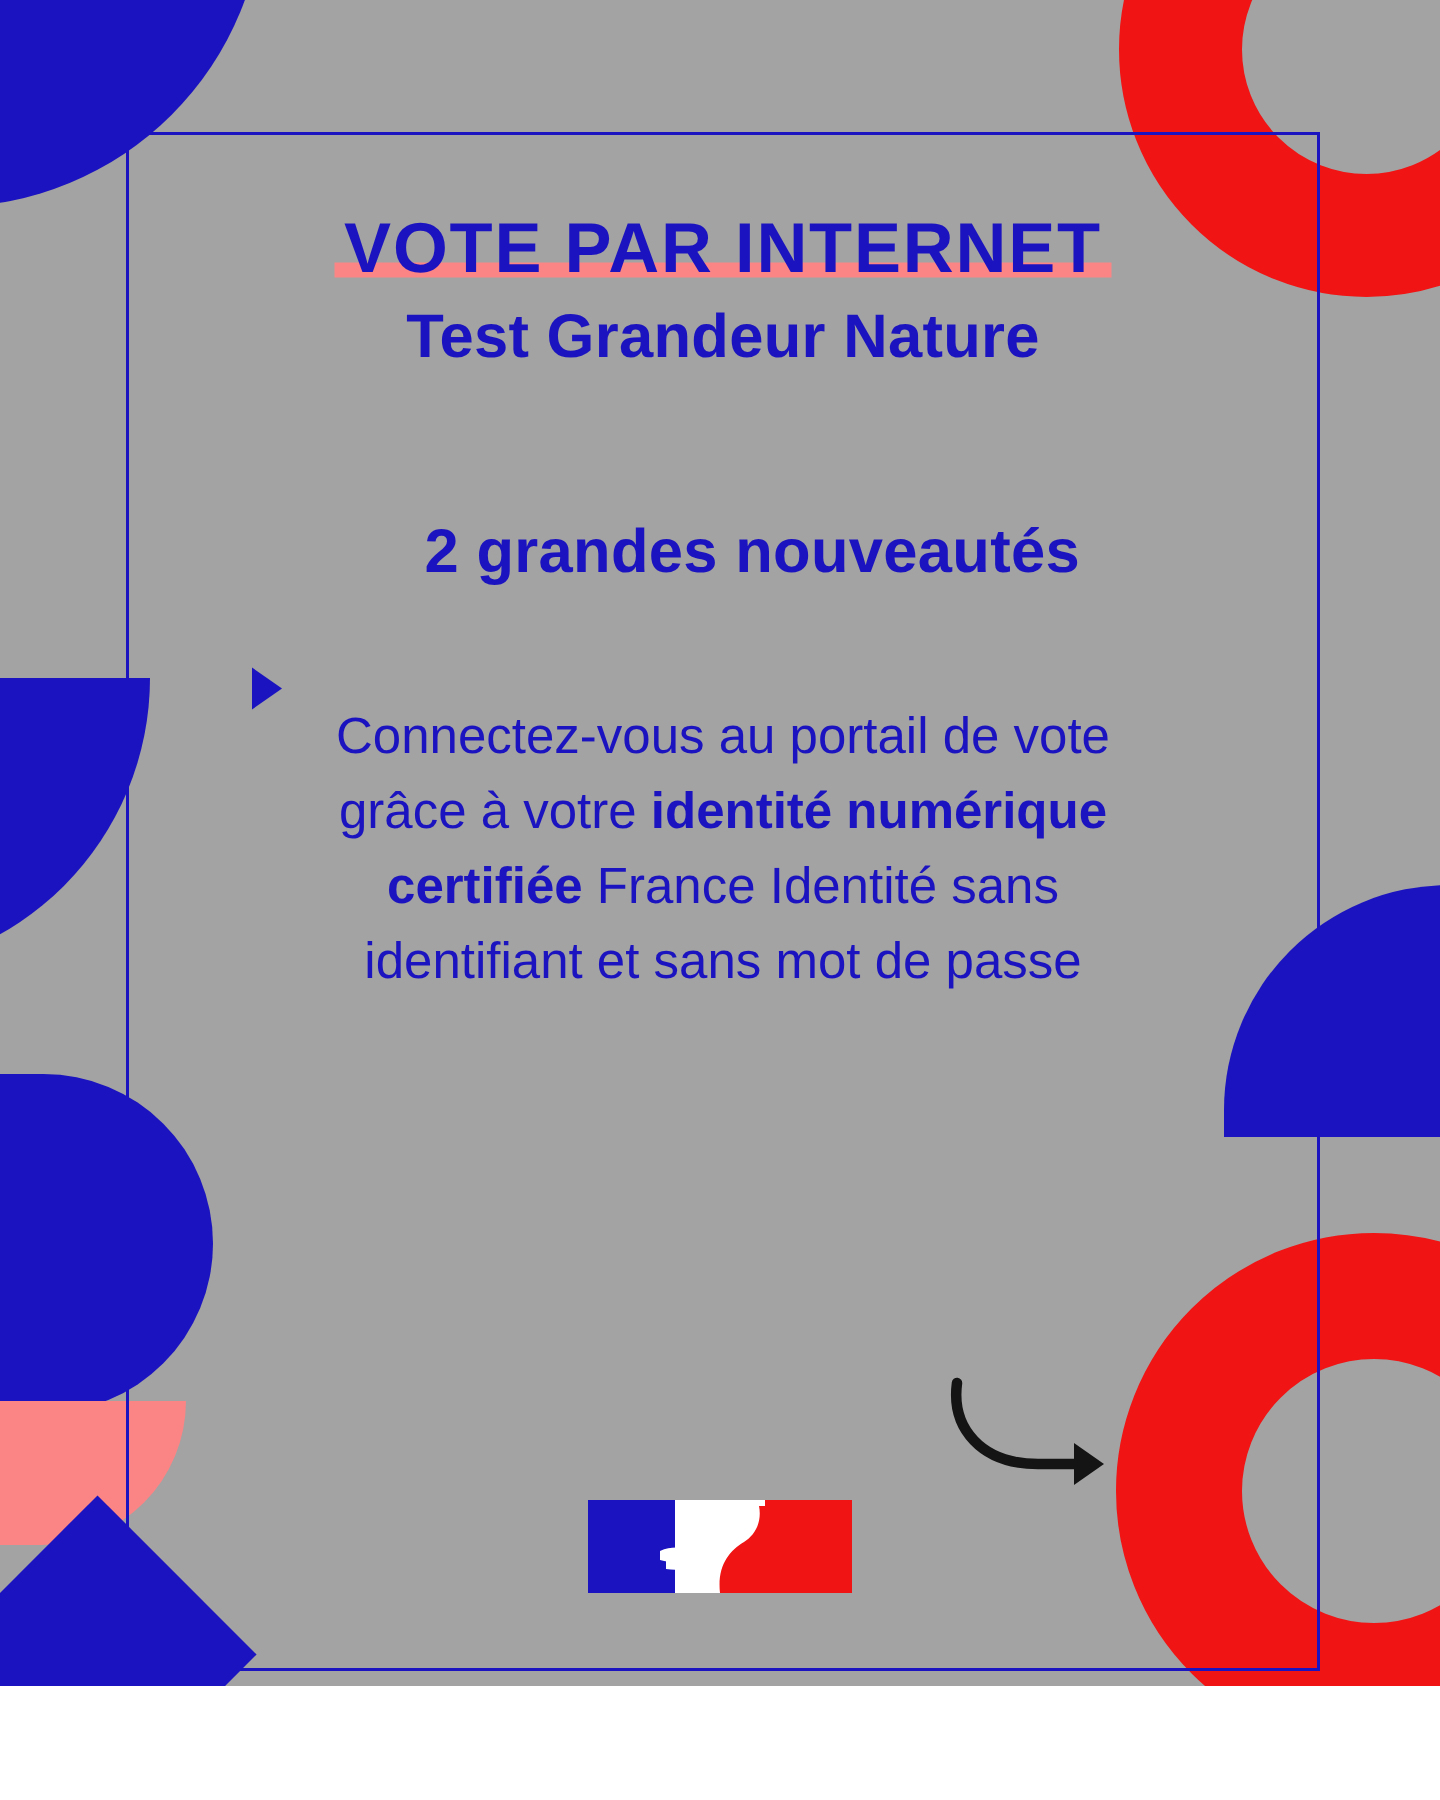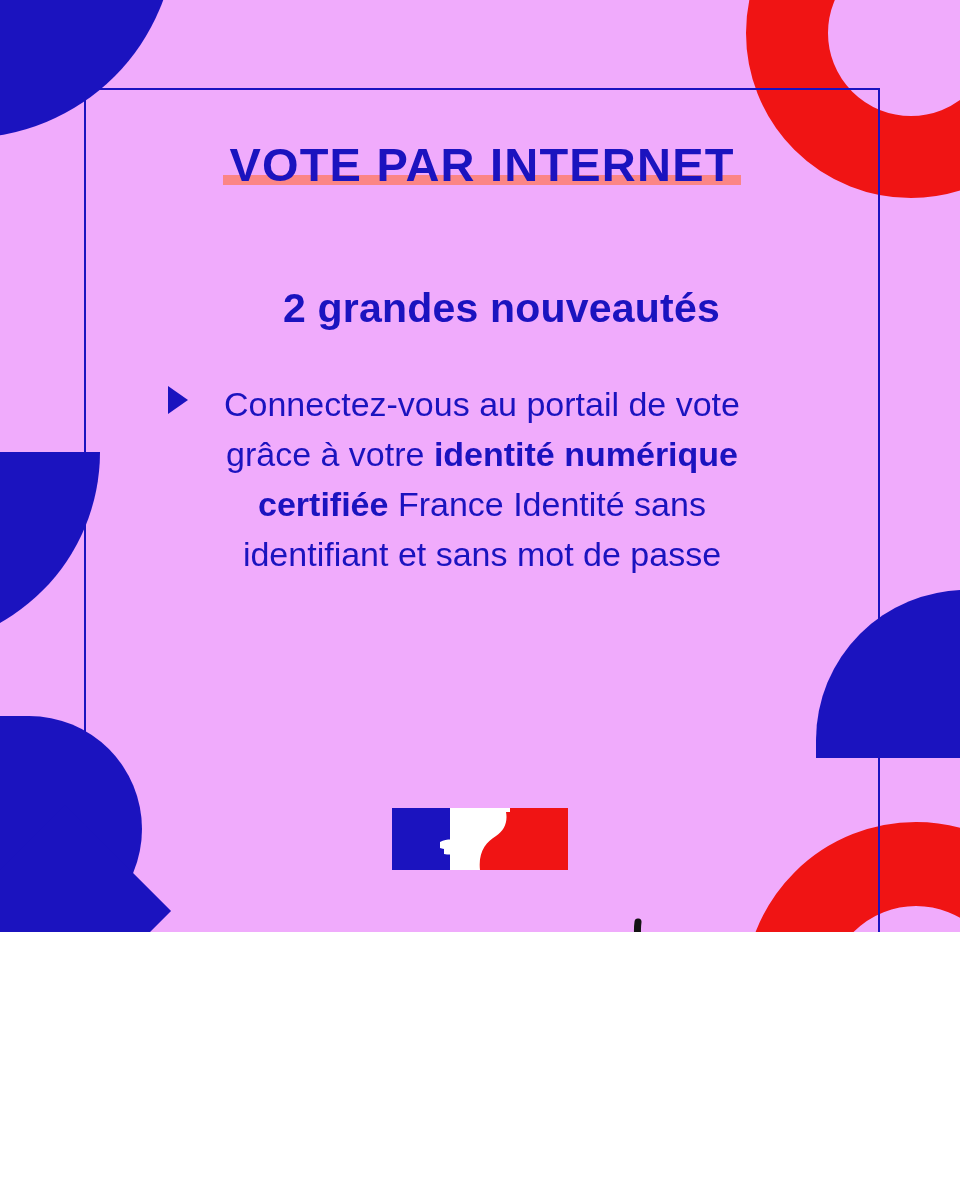--- a/index.html
+++ b/index.html
@@ -10,22 +10,22 @@
     width: 960px;
     height: 1200px;
     background: #ffffff;
     font-family: "Liberation Sans", sans-serif;
     overflow: hidden;
   }
 
   #poster {
     position: relative;
     width: 960px;
-    height: 932px;
-    background: #f0abfc;
+    height: 1124px;
+    background: #a3a3a3;
     overflow: hidden;
   }
 
   
   .deco { position: absolute; }
 
   
   .deco-tl-blue {
     top: -72px;
     left: -34px;
@@ -191,20 +191,21 @@
     border-left: 20px solid #1b13bf;
     border-top: 14px solid transparent;
     border-bottom: 14px solid transparent;
   }
 
   .bullet-text {
     font-size: 34px;
     line-height: 1.47;
     color: #1b13bf;
     padding: 0 54px;
+    margin-top: 28px;
   }
   .bullet-text b { font-weight: bold; }
 
   
   .curve-arrow {
     position: absolute;
     right: 128px;
     bottom: 118px;
     width: 120px;
     height: 78px;
@@ -260,20 +261,21 @@
 
   <div id="frame"></div>
 
   <div id="content">
 
     <div class="title-wrap">
       <div class="title-underline"></div>
       <div class="title-main">VOTE PAR INTERNET</div>
     </div>
 
+    <div class="title-sub">Test Grandeur Nature</div>
 
     <div class="headline">2 grandes nouveautés</div>
 
     <div class="bullet-block first">
       <div class="bullet-arrow"></div>
       <div class="bullet-text">
         <span>Connectez-vous au portail de vote grâce à votre </span><b>identité numérique certifiée</b><span> France Identité sans identifiant et sans mot de passe</span>
       </div>
     </div>
 

